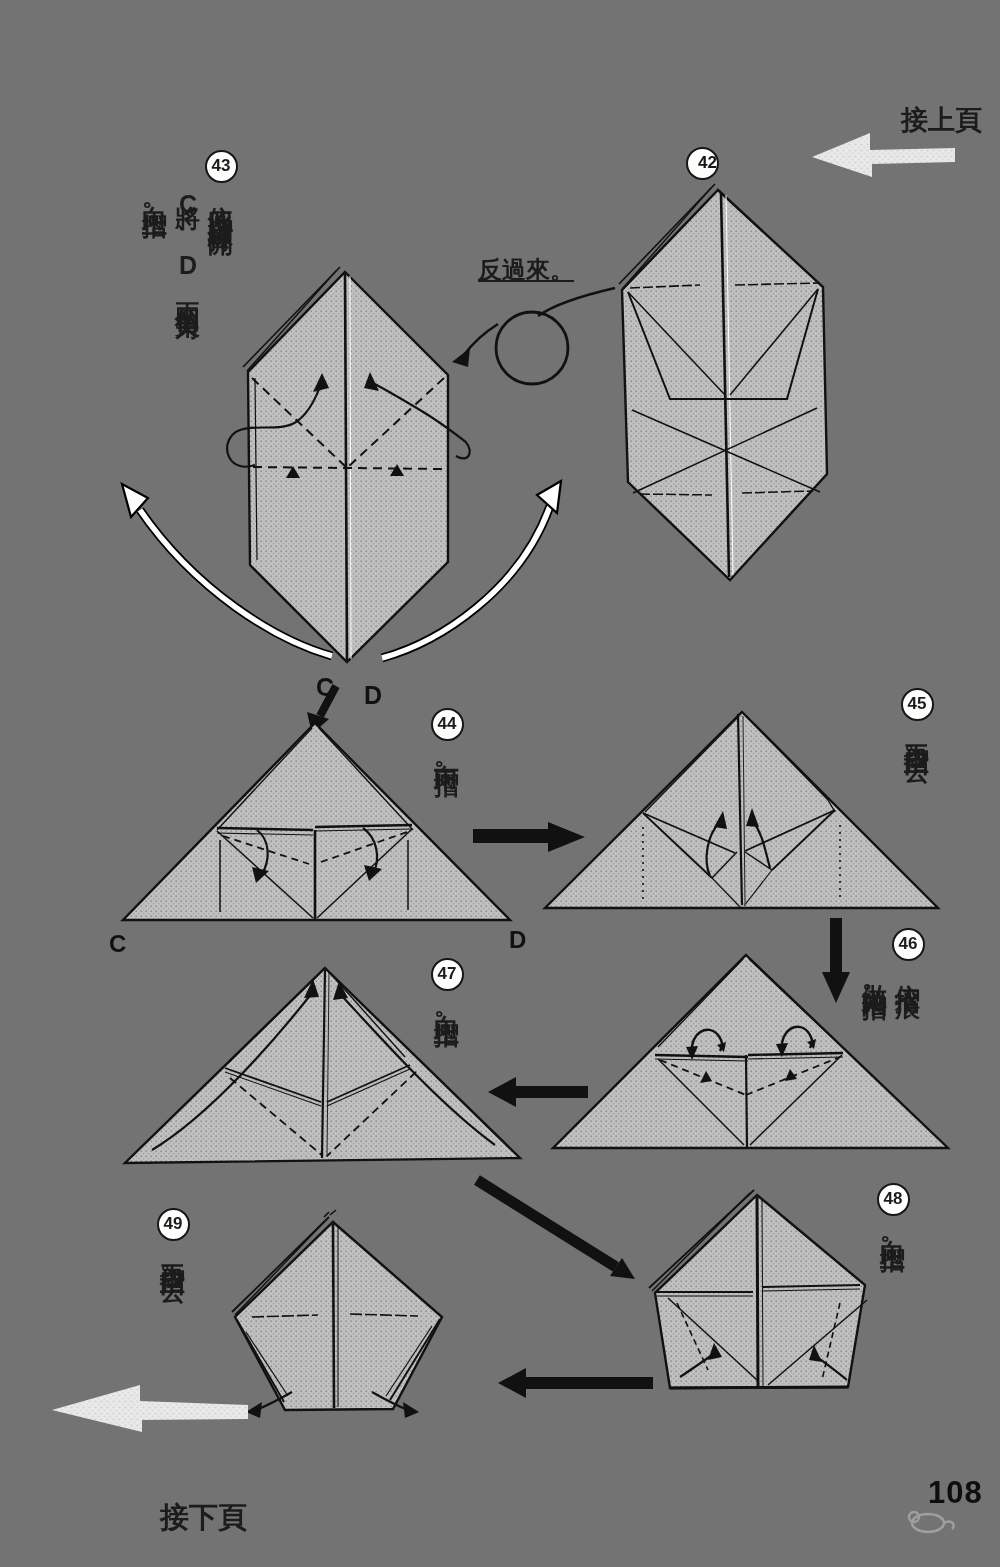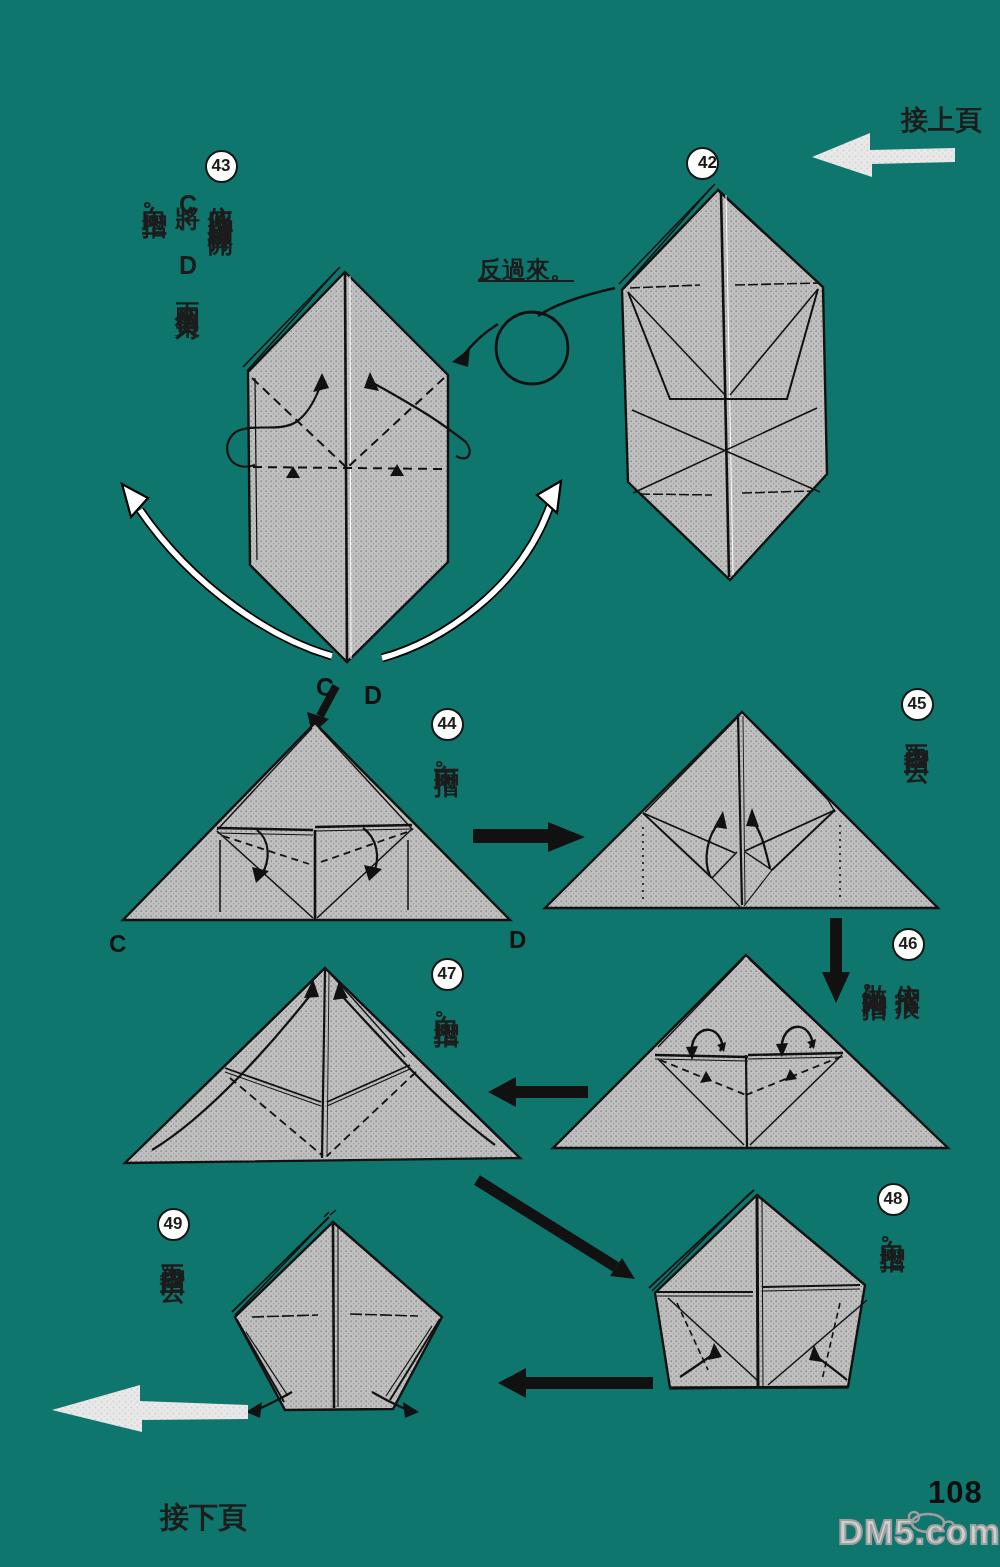--- a/index.html
+++ b/index.html
@@ -1,18 +1,18 @@
 <!DOCTYPE html>
 <html><head>
 <meta charset="utf-8">
 <style>
   html,body{margin:0;padding:0;background:#e8e8e8;}
   .page{
     position:relative;width:1000px;height:1567px;margin:0 auto;
-    background:#0f766e;overflow:hidden;
+    background:#737373;overflow:hidden;
     font-family:"Liberation Sans","DejaVu Sans",sans-serif;color:#151515;
   }
   .abs{position:absolute;}
   
   .vtext{
     position:absolute;writing-mode:vertical-rl;text-orientation:upright;
     font-weight:bold;font-size:25px;letter-spacing:4px;color:#1c1c1c;line-height:1.32;
   }
   .vcol{display:block;}
   .vcol.indent{margin-top:36px;}
@@ -291,15 +291,14 @@
     <polygon points="12,40 100,15 100,31 208,35 208,49 102,50 102,62" fill="url(#htl)"></polygon>
   </svg>
   <div class="htext" style="left:160px;top:1498px;font-size:29px;">接下頁</div>
 
   <div class="pagenum" style="left:928px;top:1475px;">108</div>
   <svg class="abs" style="left:900px;top:1505px;" width="60" height="30">
     <ellipse cx="28" cy="18" rx="16" ry="9" fill="none" stroke="#9f9f9f" stroke-width="2.5"></ellipse>
     <circle cx="14" cy="12" r="5" fill="none" stroke="#9f9f9f" stroke-width="2.5"></circle>
     <path d="M 44,18 C 52,14 56,20 52,24" fill="none" stroke="#9f9f9f" stroke-width="2.5"></path>
   </svg>
-  <div class="watermark" style="left:838px;top:1512px;">DM5.com</div>
 
 </div>
 
 </body></html>

